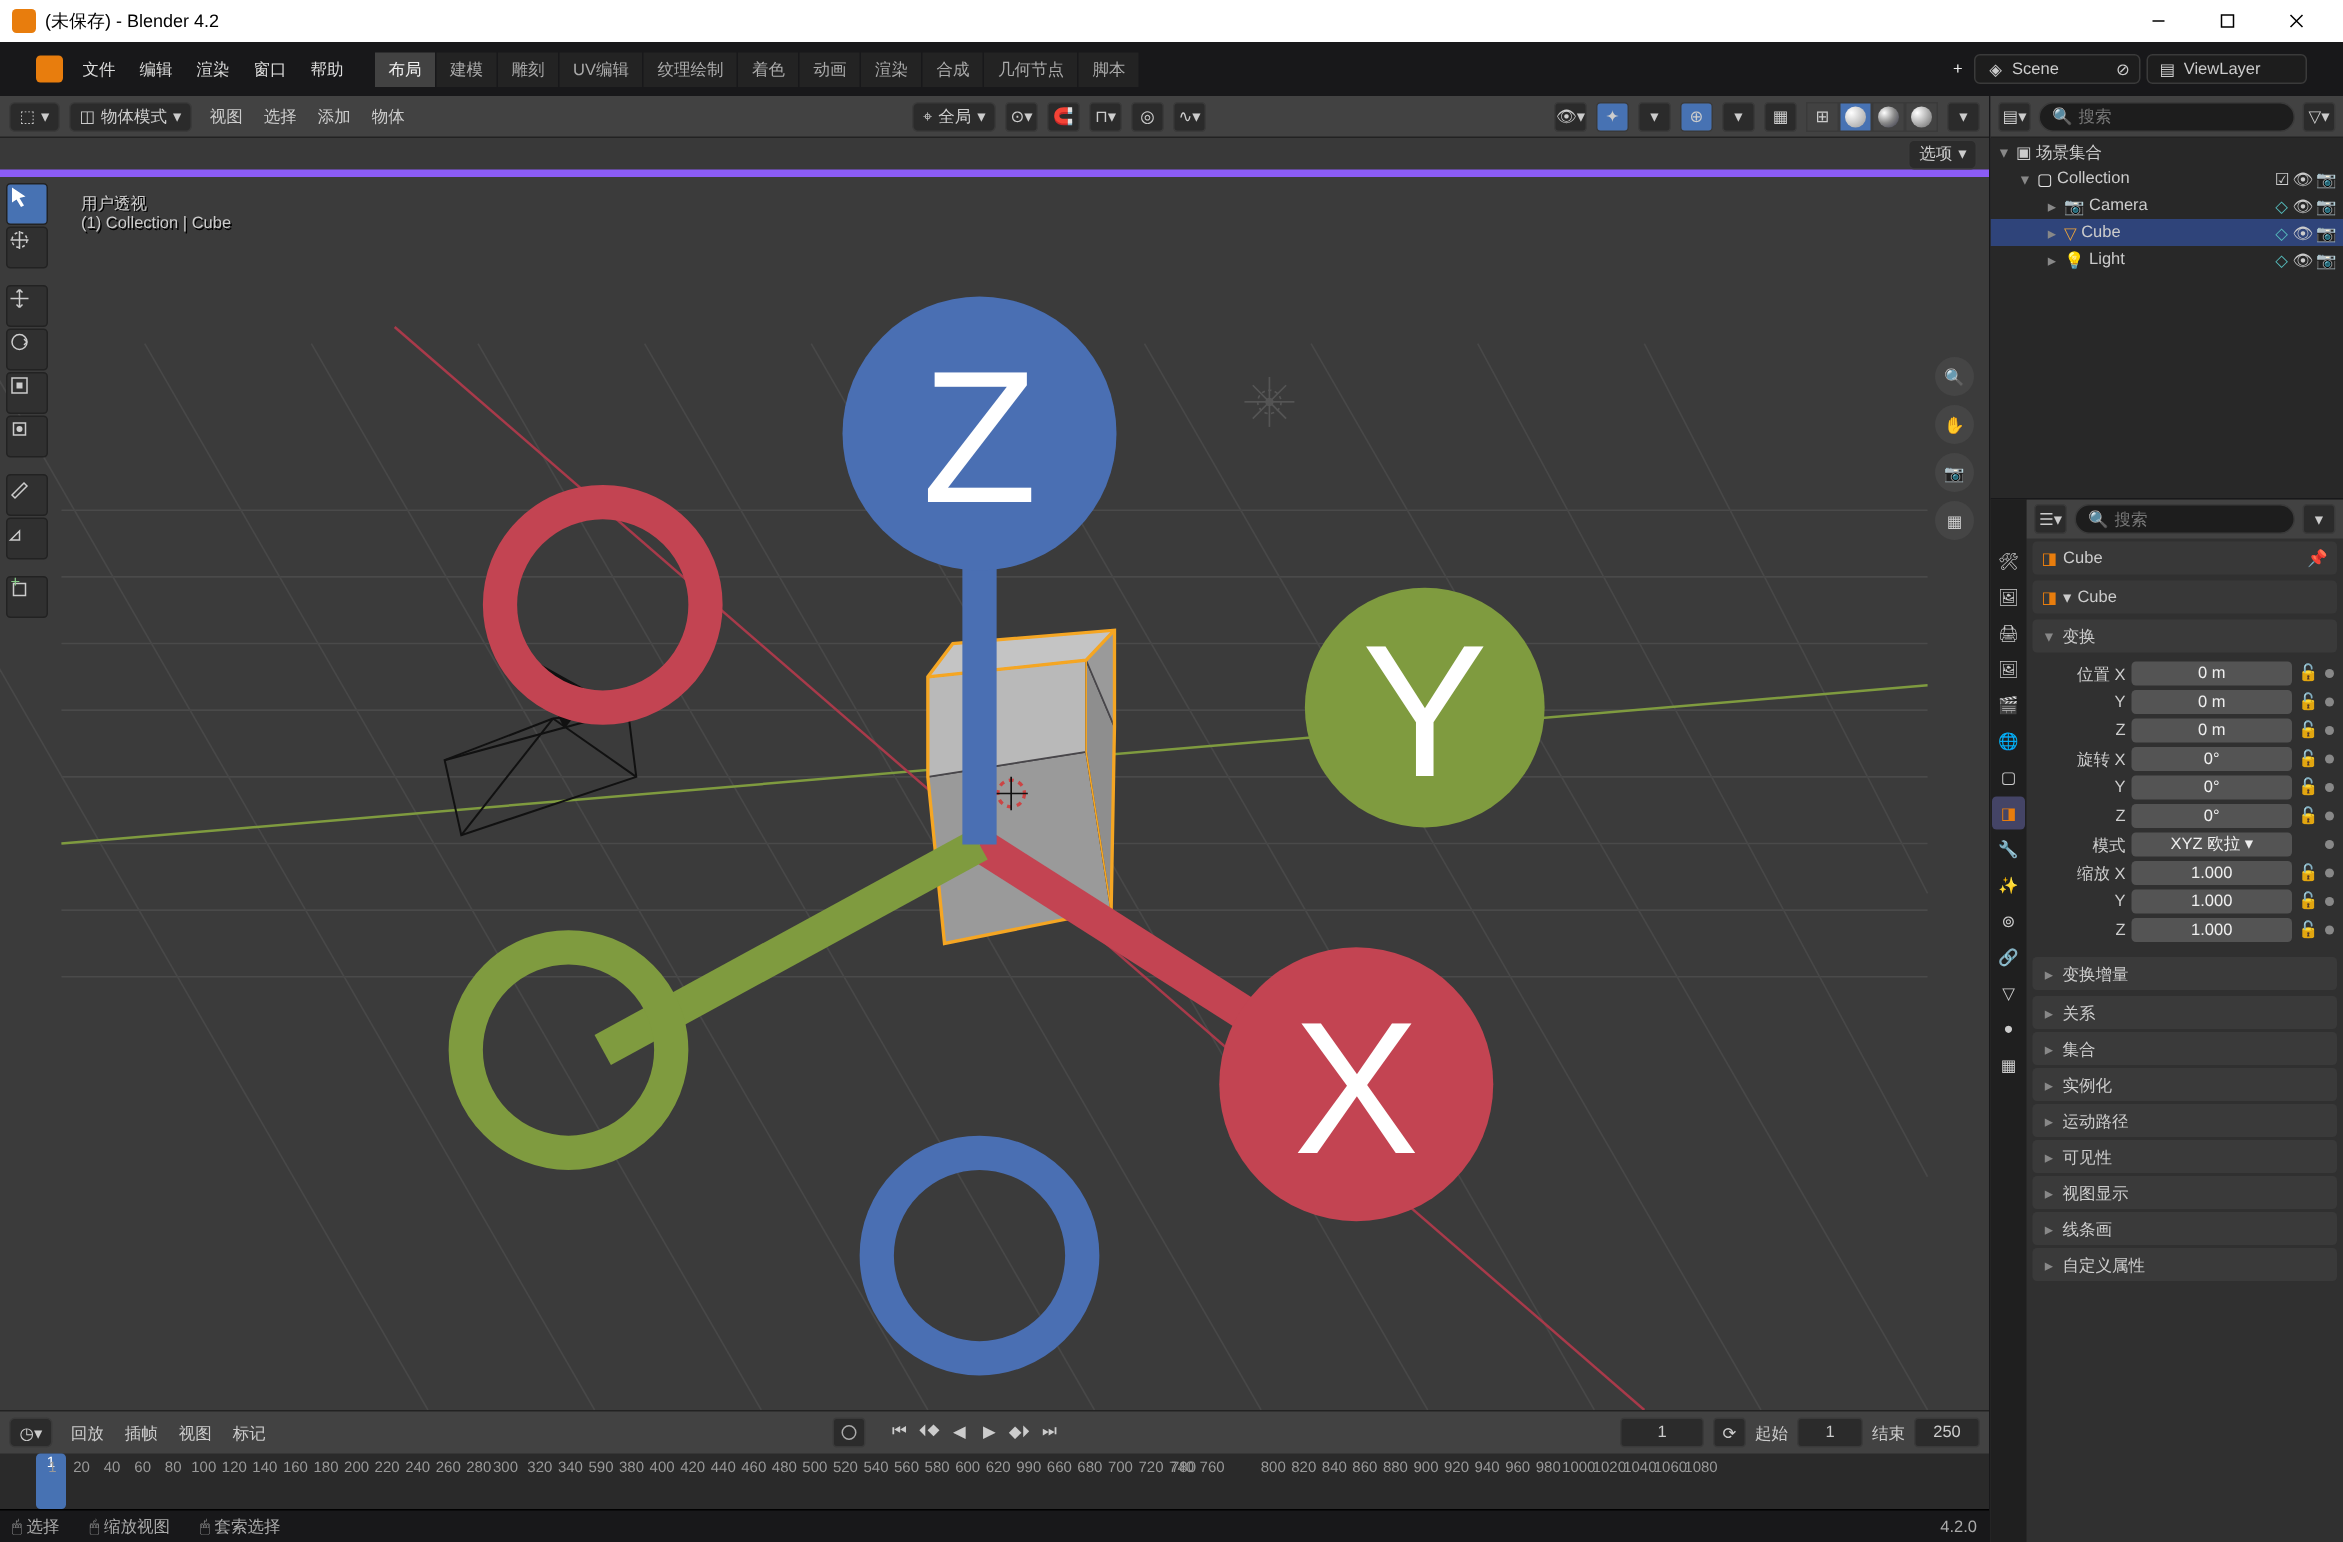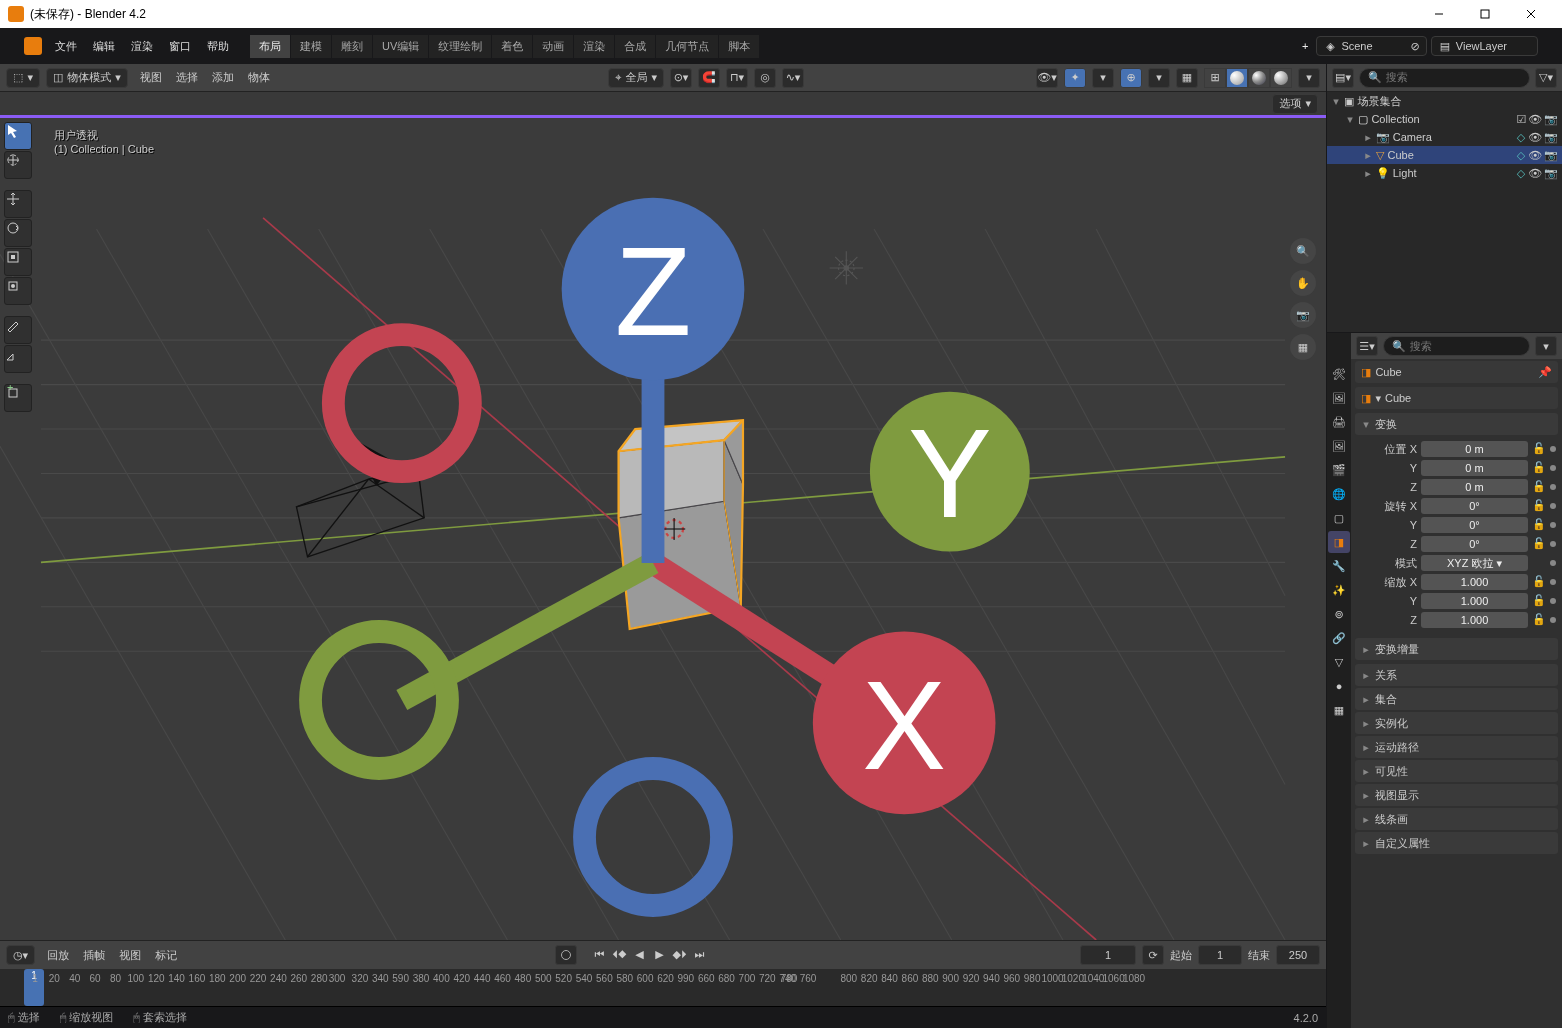--- a/index.html
+++ b/index.html
@@ -29,21 +29,21 @@
 .hdrmenu { display: flex; gap: 2px; }
 .hdrmenu span { padding: 3px 6px; color: #ccc; }
 .spacer { flex: 1; }
 .iconbtn { width: 22px; height: 20px; background: #2b2b2b; border: 1px solid #3a3a3a; border-radius: 3px; display: flex; align-items: center; justify-content: center; }
 .iconbtn.active { background: #4772b3; }
 .shading { display: flex; gap: 0; }
 .shadeball { width: 22px; height: 20px; border: 1px solid #3a3a3a; display: flex; align-items: center; justify-content: center; }
 .shadeball.active { background: #4772b3; }
 .ball { width: 14px; height: 14px; border-radius: 50%; background: radial-gradient(circle at 30% 30%, #fff, #999); }
 
-.vpsub { height: 26px; background: #393939; display: flex; align-items: center; justify-content: flex-end; padding: 0 8px; border-bottom: 3px solid #8b5cf6; }
+.vpsub { height: 26px; background: #393939; display: flex; align-items: center; justify-content: flex-end; padding: 0 8px; border-bottom: 5px solid #8b5cf6; }
 
 .viewport { flex: 1; position: relative; background: #3b3b3b; overflow: hidden; }
 .viewport svg { width: 100%; height: 100%; }
 .toolcol { position: absolute; left: 4px; top: 4px; display: flex; flex-direction: column; gap: 1px; }
 .tbtn { width: 28px; height: 28px; background: #303030; border: 1px solid #222; border-radius: 3px; display: flex; align-items: center; justify-content: center; }
 .tbtn.active { background: #4772b3; }
 .tbtn.sep { margin-top: 10px; }
 .vplabel { position: absolute; left: 54px; top: 10px; text-shadow: 1px 1px #000; }
 .gizmo { position: absolute; right: 10px; top: 34px; width: 72px; height: 72px; }
 .navbtns { position: absolute; right: 10px; top: 120px; display: flex; flex-direction: column; gap: 6px; }

